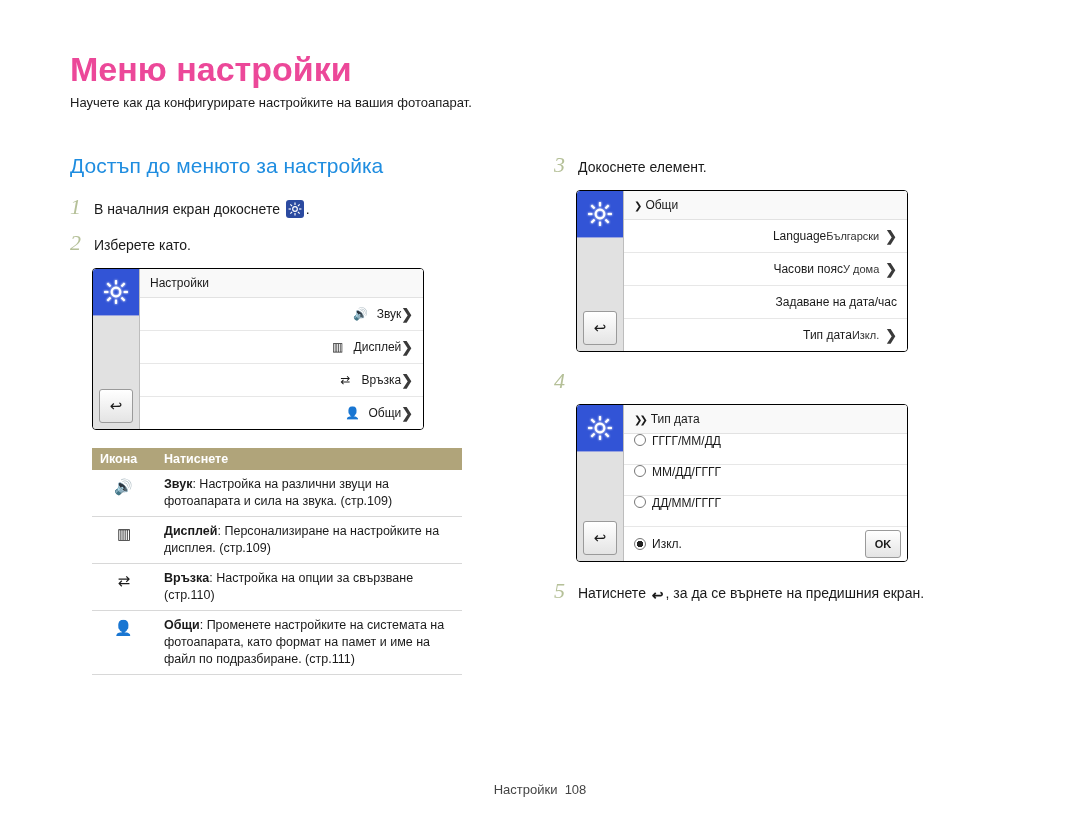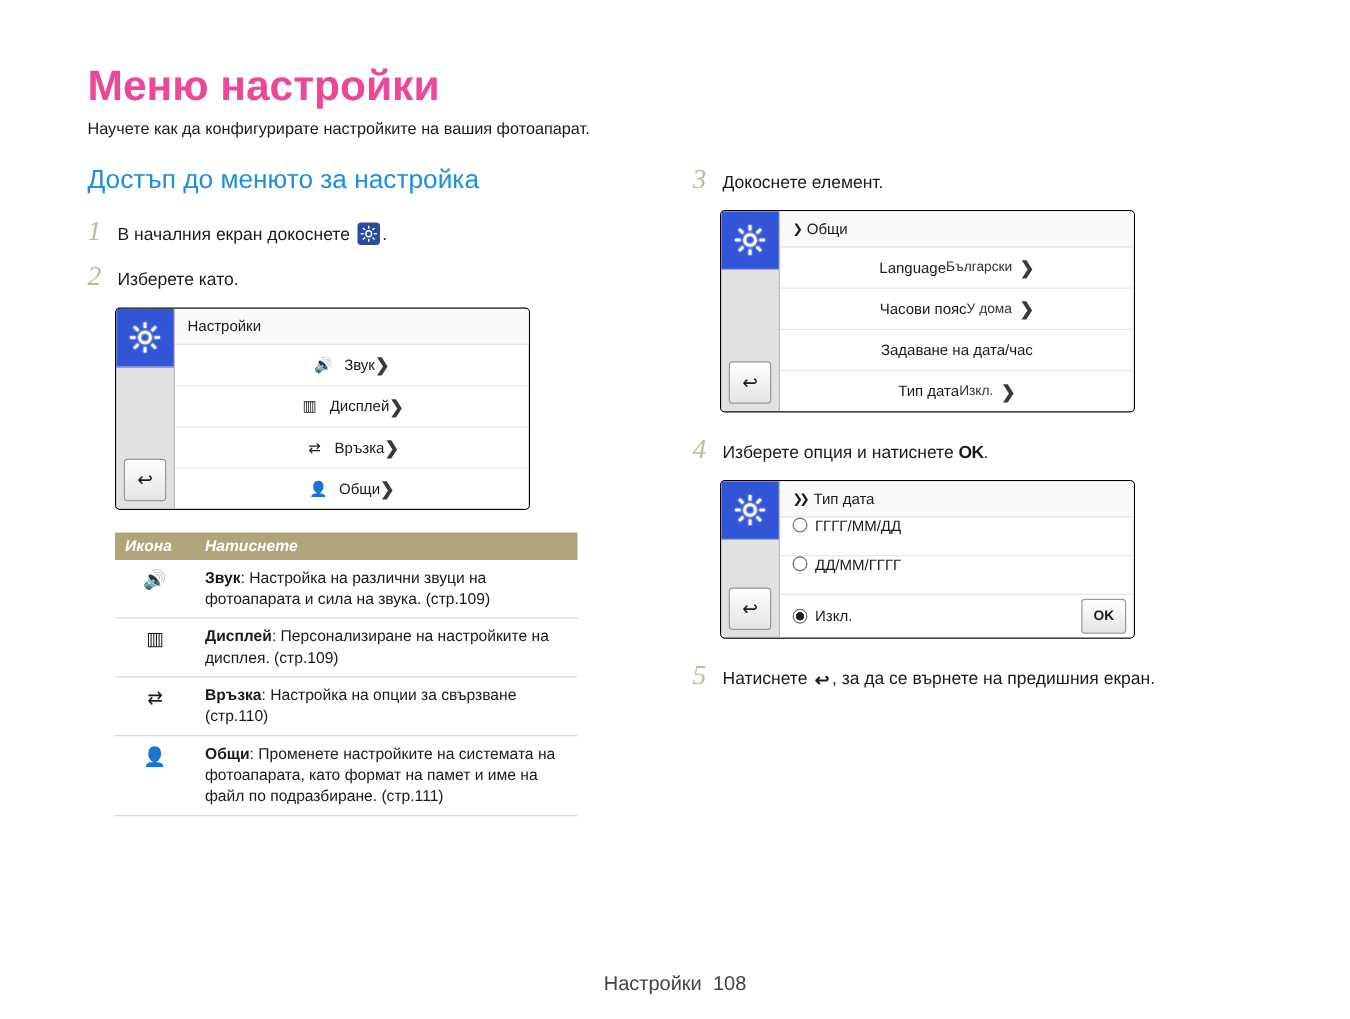--- a/index.html
+++ b/index.html
@@ -1,18 +1,18 @@
 <!DOCTYPE html>
 <html><head>
 <meta charset="utf-8">
 <style>
   html,body{margin:0;padding:0;background:#fff;font-family:Arial,Helvetica,sans-serif;color:#1a1a1a}
   .page{width:1080px;height:815px;position:relative;box-sizing:border-box;padding:50px 70px 0 70px}
   h1{color:#ec4899;font-weight:700;font-size:34px;margin:0 0 6px 0}
-  .intro{font-size:13px;margin:0 0 22px 0}
+  .intro{font-size:13px;margin:0 0 44px 0}
   h2{color:#1f8de0;font-weight:400;font-size:21px;margin:0 0 18px 0}
   .cols{display:flex;gap:28px}
   .col{flex:1;min-width:0}
   ol.steps{list-style:none;padding:0;margin:0}
   ol.steps>li{display:flex;align-items:flex-start;margin:0 0 12px 0;font-size:14px;line-height:22px}
   .step-num{font-family:Georgia,'Times New Roman',serif;font-style:italic;font-size:22px;color:#b5c098;width:24px;flex:0 0 24px}
   .step-text{padding-top:2px}
   .small-icon{display:inline-block;width:18px;height:18px;vertical-align:-4px;border-radius:3px;background:#2b4aa0;position:relative;margin:0 2px}
   .small-icon.gear svg{position:absolute;inset:0;margin:auto}
   .back-glyph{display:inline-block;vertical-align:-2px;font-weight:900;margin:0 2px}
@@ -22,37 +22,37 @@
   .dev-left{width:46px;background:#e1e1e1;display:flex;flex-direction:column;border-right:1px solid #bdbdbd}
   .gear-blue{height:46px;display:flex;align-items:center;justify-content:center;background:#3254d6;border-bottom:1px solid #9aa4e0}
   .gear-blue svg{filter:drop-shadow(0 0 1px #fff)}
   .dev-spacer{flex:1}
   .back-btn{height:32px;margin:6px;border:1px solid #9a9a9a;border-radius:3px;background:linear-gradient(#fff,#e4e4e4);display:flex;align-items:center;justify-content:center;font-size:15px}
   .ok-btn{height:26px;margin:3px 5px 6px 5px;border:1px solid #9a9a9a;border-radius:3px;background:linear-gradient(#fff,#e4e4e4);display:flex;align-items:center;justify-content:center;font-size:11px;font-weight:700}
   .dev-right{flex:1;background:#fff;display:flex;flex-direction:column}
   .dev-header{height:28px;display:flex;align-items:center;padding:0 10px;font-size:12px;border-bottom:1px solid #e2e2e2;background:#f9f9f9}
   .dev-header2{height:28px;display:flex;align-items:center;padding:0 10px;font-size:12px;border-bottom:1px solid #e2e2e2;background:#f9f9f9}
   .arr-right{margin-right:6px;font-size:10px;letter-spacing:-3px}
-  .dev-row{height:32px;display:flex;align-items:center;padding:0 10px;font-size:12px;border-bottom:1px solid #e7e7e7;justify-content:center}
+  .dev-row{height:32px;display:flex;align-items:center;padding:0 10px;font-size:12px;border-bottom:1px solid #e7e7e7;justify-content:flex-end}
   .dev-row-left{display:flex;align-items:center;gap:8px}
   .row-icon{width:16px;height:16px;display:inline-flex;align-items:center;justify-content:center;font-size:12px}
   .chev{font-size:14px;font-weight:700;color:#3a3a3a}
   .row-val{font-size:11px;color:#333;display:flex;align-items:center;gap:6px}
   .radio{width:10px;height:10px;border:1px solid #777;border-radius:50%;display:inline-block;margin-right:6px}
   .radio.on{background:radial-gradient(#222 0 45%,transparent 50%)}
   .dev-right .opt{height:30px;display:flex;align-items:flex-start;padding:0 10px;font-size:12px;border-bottom:1px solid #e7e7e7}
   
   table.legend{width:370px;border-collapse:collapse;font-size:12.5px;margin:4px 0 0 22px}
-  table.legend th{background:#b0a47a;color:#fff;font-weight:700;font-style:italic;text-align:left;padding:4px 8px}
+  table.legend th{background:#b0a47a;color:#fff;font-weight:700;text-align:left;padding:4px 8px}
   table.legend th:first-child{width:48px}
   table.legend td{border-bottom:1px solid #d8d8d8;padding:6px 8px;vertical-align:top;line-height:17px}
   table.legend td:first-child{text-align:center}
   .lg-icon{display:inline-flex;width:24px;height:20px;align-items:center;justify-content:center;font-size:15px}
   b{font-weight:700}
-  .footer{position:absolute;bottom:18px;left:0;right:0;text-align:center;font-size:16px;color:#444}
+  .footer{position:absolute;bottom:18px;left:0;right:0;text-align:center;font-size:13px;color:#444}
 </style>
 </head>
 <body>
 
 <div class="page">
   <h1>Меню настройки</h1>
   <p class="intro">Научете как да конфигурирате настройките на вашия фотоапарат.</p>
 
   <div class="cols">
 
@@ -222,23 +222,20 @@
                 <span>Изкл.</span>
                 <span class="chev">❯</span>
               </span>
           </div>
         </div>
       </div>
 
       <ol class="steps">
         <li>
           <span class="step-num">4</span>
-          <span class="step-text">
-            <span>Изберете опция и натиснете </span><span class="ok-text">OK</span><span>.</span>
-          </span>
         </li>
       </ol>
 
       <div class="device">
         <div class="dev-left">
           <div class="gear-blue">
             <svg width="26" height="26" viewBox="0 0 24 24">
                 <circle cx="12" cy="12" r="4" fill="none" stroke="#fff" stroke-width="2"></circle>
                 <g stroke="#fff" stroke-width="2">
                   <line x1="12" y1="1" x2="12" y2="5"></line>
@@ -259,20 +256,24 @@
           <div class="dev-header2">
               <span class="arr-right">❯❯</span>
               <span>Тип дата</span>
             </div>
           <div class="opt">
               <span class="radio"></span>
               <span>ГГГГ/ММ/ДД</span>
             </div>
           <div class="opt">
               <span class="radio"></span>
+              <span>ММ/ДД/ГГГГ</span>
+            </div>
+          <div class="opt">
+              <span class="radio"></span>
               <span>ДД/ММ/ГГГГ</span>
             </div>
           <div style="display:flex;align-items:center;justify-content:space-between;height:34px;padding:0 6px 0 10px">
             <span style="display:flex;align-items:center;font-size:12px">
                 <span class="radio on"></span>
                 <span>Изкл.</span>
               </span>
             <span class="ok-btn" style="width:34px;margin:0">OK</span>
           </div>
         </div>

